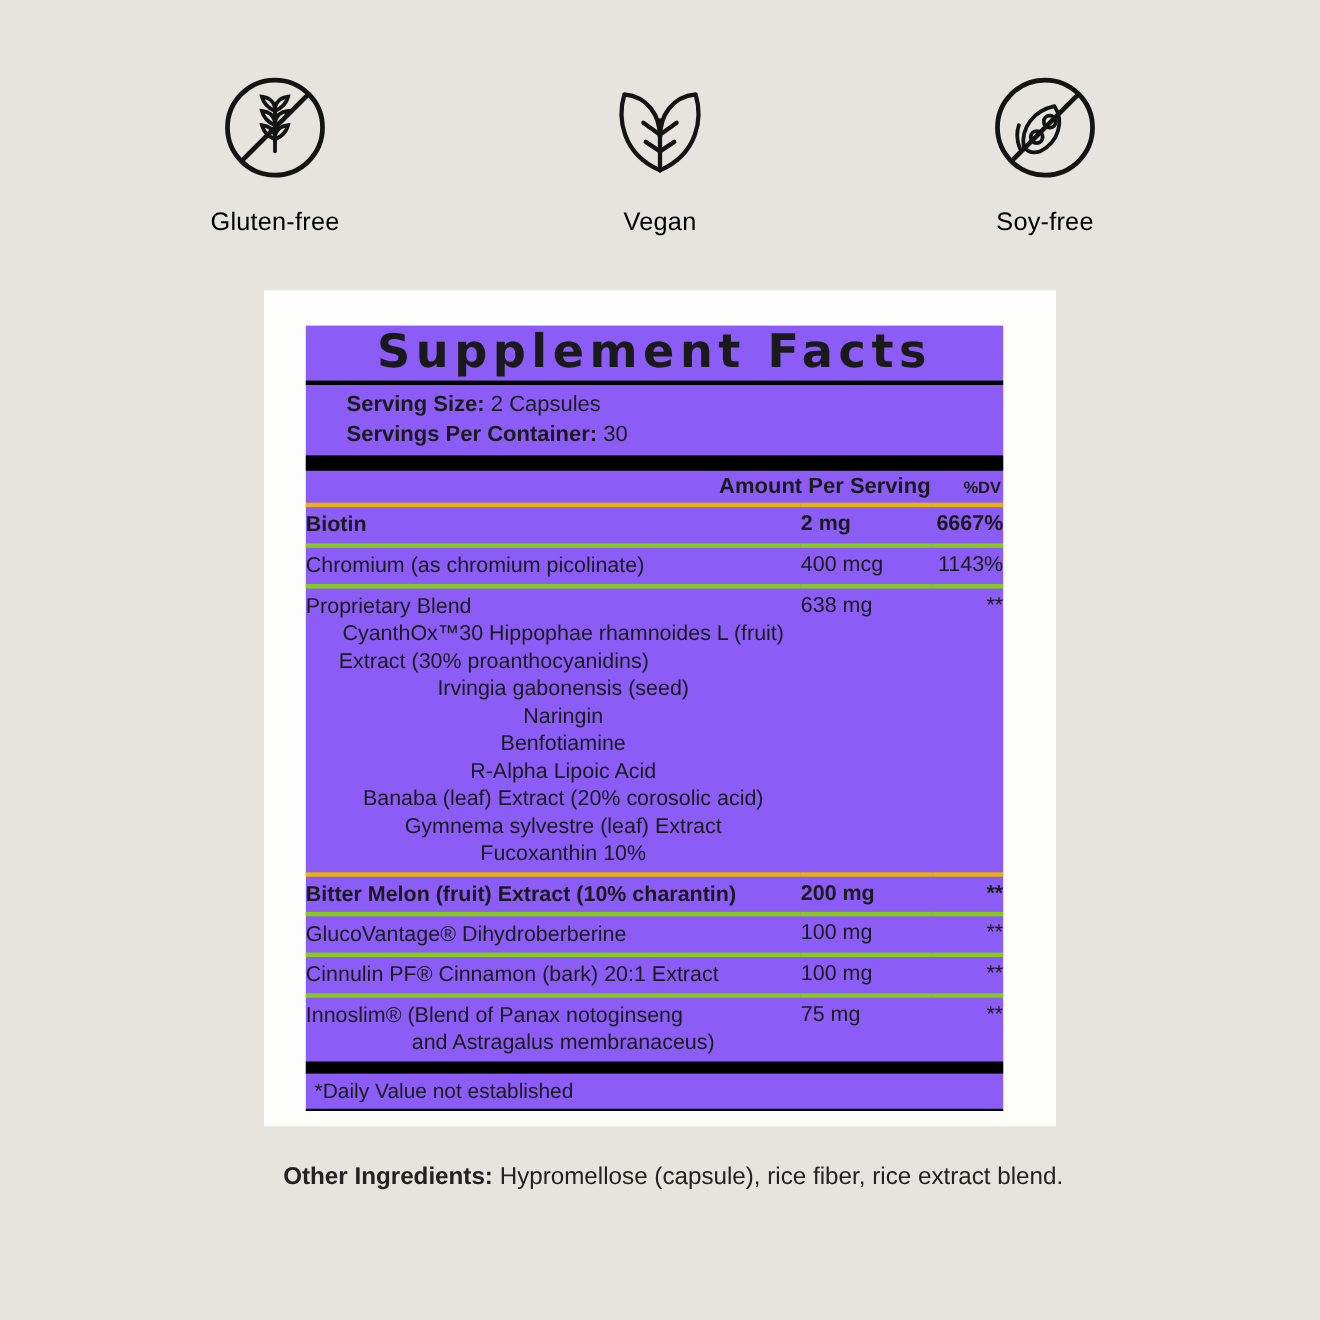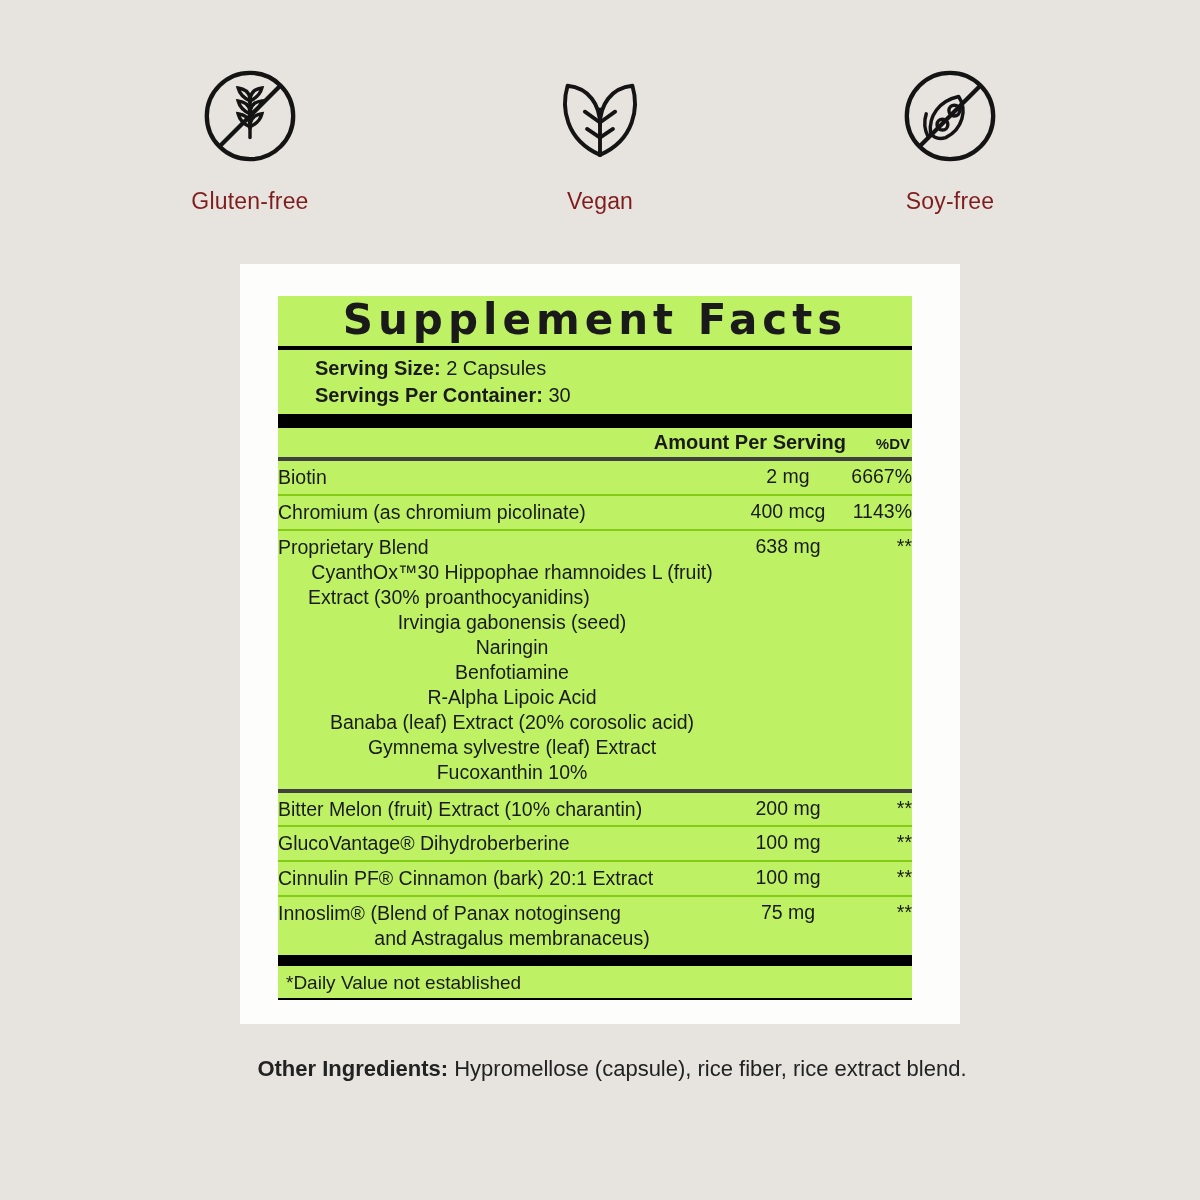--- a/index.html
+++ b/index.html
@@ -31,39 +31,39 @@
     width: 180px;
   }
   .badge-icon {
     width: 108px;
     height: 108px;
     display: block;
   }
   .badge-label {
     margin-top: 18px;
     font-size: 23px;
-    color: #7f1d1d;
+    color: #000000;
     letter-spacing: 0.2px;
   }
 
   
   .panel {
     position: absolute;
     left: 240px;
     top: 264px;
     width: 720px;
     height: 760px;
     background: #fdfdfb;
   }
   .facts {
     position: absolute;
     left: 38px;
     top: 32px;
     width: 634px;
-    background: #bef264;
+    background: #8b5cf6;
   }
   .facts-title {
     font-family: "DejaVu Sans", sans-serif;
     font-weight: bold;
     font-size: 42px;
     letter-spacing: 5px;
     text-align: center;
     line-height: 1.05;
     padding: 2px 0 4px 0;
     white-space: nowrap;
@@ -93,24 +93,24 @@
   table.nutri {
     width: 100%;
     border-collapse: collapse;
     font-size: 19.5px;
   }
   table.nutri td {
     vertical-align: top;
     padding: 4px 0 4px 0;
   }
   td.name { padding-left: 10px; line-height: 1.28; }
-  td.amt  { text-align: center; width: 120px; white-space: nowrap; padding-right: 4px;}
+  td.amt  { text-align: left; width: 120px; white-space: nowrap; padding-right: 4px;}
   td.dv   { text-align: right; width: 64px; white-space: nowrap; }
-  tr.line > td { border-top: 2px solid #84cc16; }
-  tr.line-med > td { border-top: 4px solid #404040; }
+  tr.line > td { border-top: 4px solid #84cc16; }
+  tr.line-med > td { border-top: 4px solid #eab308; font-weight: bold; }
   .sub {
     padding-left: 18px;
     line-height: 1.28;
     text-align: center;
   }
   .sub2 {
     padding-left: 30px;
     line-height: 1.28;
   }
   .blend-head { line-height: 1.3; }

